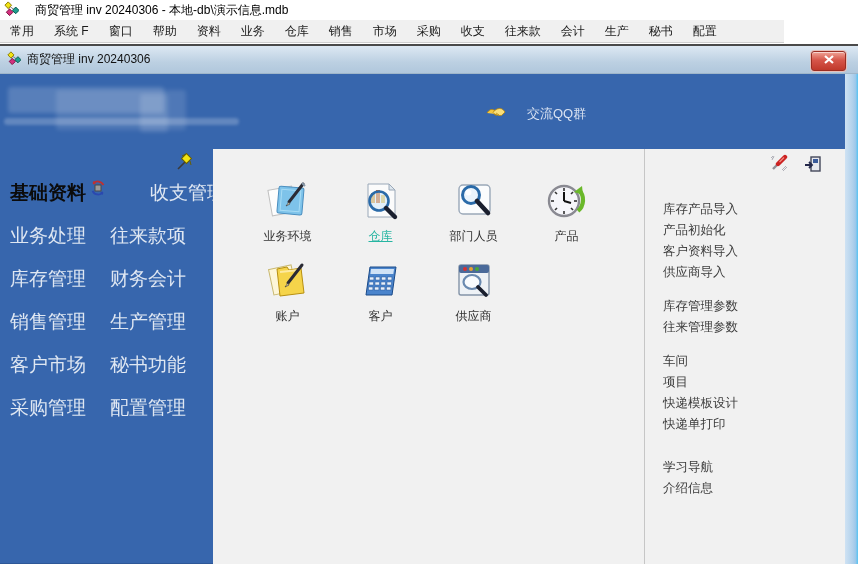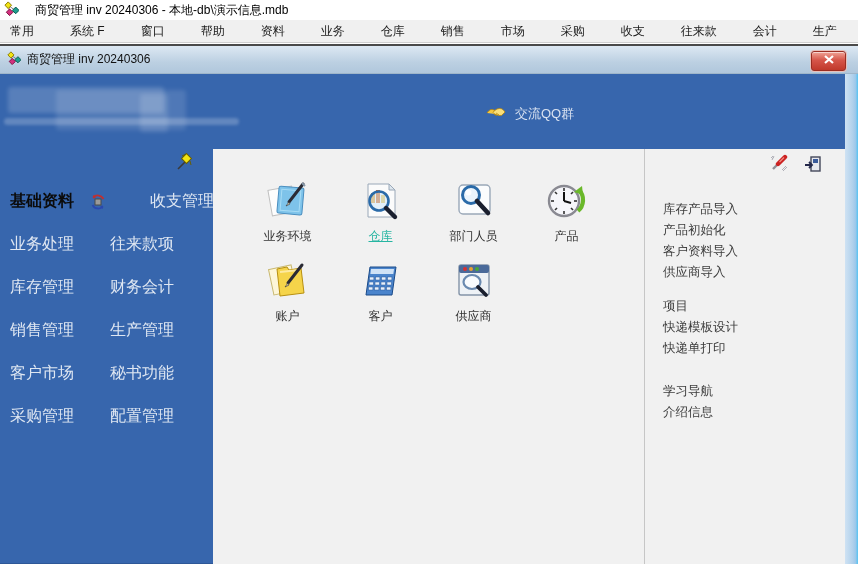--- a/index.html
+++ b/index.html
@@ -9,23 +9,23 @@
     background:#ffffff;
   }
   
   .app-titlebar{
     position:absolute;left:0;top:0;width:858px;height:20px;
     display:flex;align-items:center;gap:16px;padding-left:4px;box-sizing:border-box;
     background:#ffffff;font-size:12px;color:#000;
   }
   
   .menubar{
-    position:absolute;left:0;top:20px;width:858px;height:22px;
+    position:absolute;left:0;top:20px;width:784px;height:22px;
     background:#f0f0f0;border-bottom:1px solid #cfcfcf;
-    display:flex;align-items:center;font-size:12px;color:#1a1a1a;gap:16px;
+    display:flex;align-items:center;font-size:12px;color:#1a1a1a;
   }
   .menubar .mi{padding:3px 10px;white-space:nowrap;cursor:default;}
   
   .inner-window{
     position:absolute;left:0;top:44px;width:858px;height:520px;
     border-top:2px solid #4a4a4a;box-sizing:border-box;background:#000000;
   }
   .inner-titlebar{
     position:absolute;left:0;top:0;width:100%;height:28px;
     background:linear-gradient(#dde8f3,#bcd0e2 60%,#b0c7dc);
@@ -44,35 +44,35 @@
   .banner{
     position:absolute;left:0;top:28px;width:845px;height:75px;
     background:#3766ad;overflow:hidden;
   }
   .redact{position:absolute;background:rgba(255,255,255,.17);filter:blur(2px);border-radius:3px;}
   .r1{left:8px;top:13px;width:156px;height:26px;}
   .r2{left:56px;top:16px;width:130px;height:40px;background:rgba(255,255,255,.12);}
   .r3{left:140px;top:20px;width:28px;height:38px;background:rgba(255,255,255,.14);}
   .r4{left:4px;top:44px;width:235px;height:7px;background:rgba(255,255,255,.22);border-radius:4px;filter:blur(1.5px);}
   .qq-badge{
-    position:absolute;left:486px;top:31px;display:flex;align-items:center;gap:9px;
+    position:absolute;left:486px;top:31px;display:flex;align-items:center;gap:21px;
     font-size:13px;color:#d9e2f1;cursor:pointer;
   }
   
   .sidebar{
     position:absolute;left:0;top:103px;width:213px;height:417px;
     background:#3766ad;border-bottom:3px solid #2d5797;box-sizing:border-box;
   }
   .pin{position:absolute;right:20px;top:4px;cursor:pointer;}
   .side-grid{
     position:absolute;left:0;top:31px;width:100%;
     display:grid;grid-template-columns:88px 125px;grid-auto-rows:43px;
   }
   .scell{
-    display:flex;align-items:center;font-size:16px;color:#dfe7f2;cursor:pointer;
+    display:flex;align-items:flex-start;font-size:19px;color:#dfe7f2;cursor:pointer;
     position:relative;white-space:nowrap;
   }
   .scell.c1{padding-left:10px;}
   .scell.c2{padding-left:22px;gap:40px;}
   .scell.sel{color:#0b0b0b;font-weight:bold;}
   .scell .pre-icon{margin-left:-20px;margin-right:4px;display:inline-flex;}
   
   .main{
     position:absolute;left:213px;top:103px;width:632px;height:417px;
     background:#f1f1f1;
@@ -372,21 +372,26 @@
 
     </div>
 
     <div class="right-panel">
       <div class="rgroup">
         <a class="rlink">库存产品导入</a>
         <a class="rlink">产品初始化</a>
         <a class="rlink">客户资料导入</a>
         <a class="rlink">供应商导入</a>
       </div>
+      <div class="rgroup">
+        <a class="rlink">库存管理参数</a>
+        <a class="rlink">往来管理参数</a>
+      </div>
       <div class="rgroup g3">
+        <a class="rlink">车间</a>
         <a class="rlink">项目</a>
         <a class="rlink">快递模板设计</a>
         <a class="rlink">快递单打印</a>
       </div>
       <div class="rgroup">
         <a class="rlink">学习导航</a>
         <a class="rlink">介绍信息</a>
       </div>
     </div>
 

